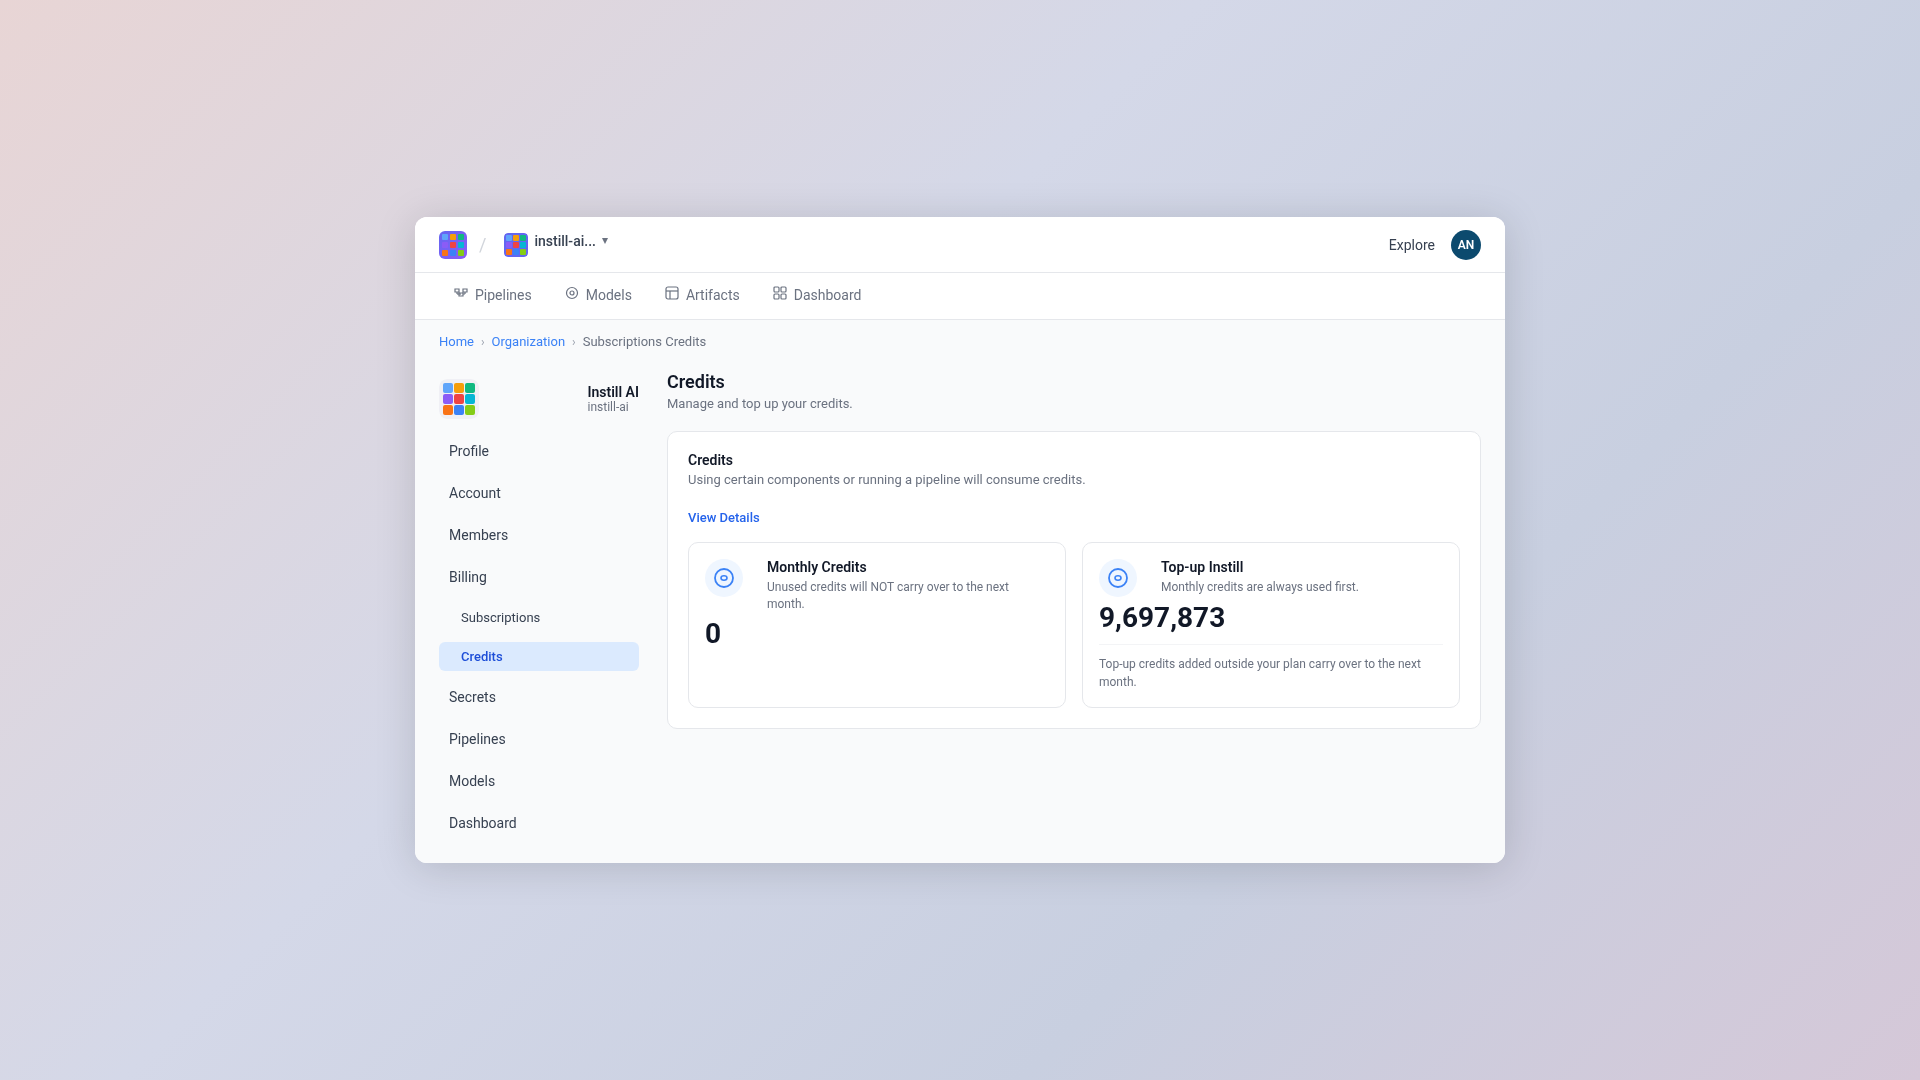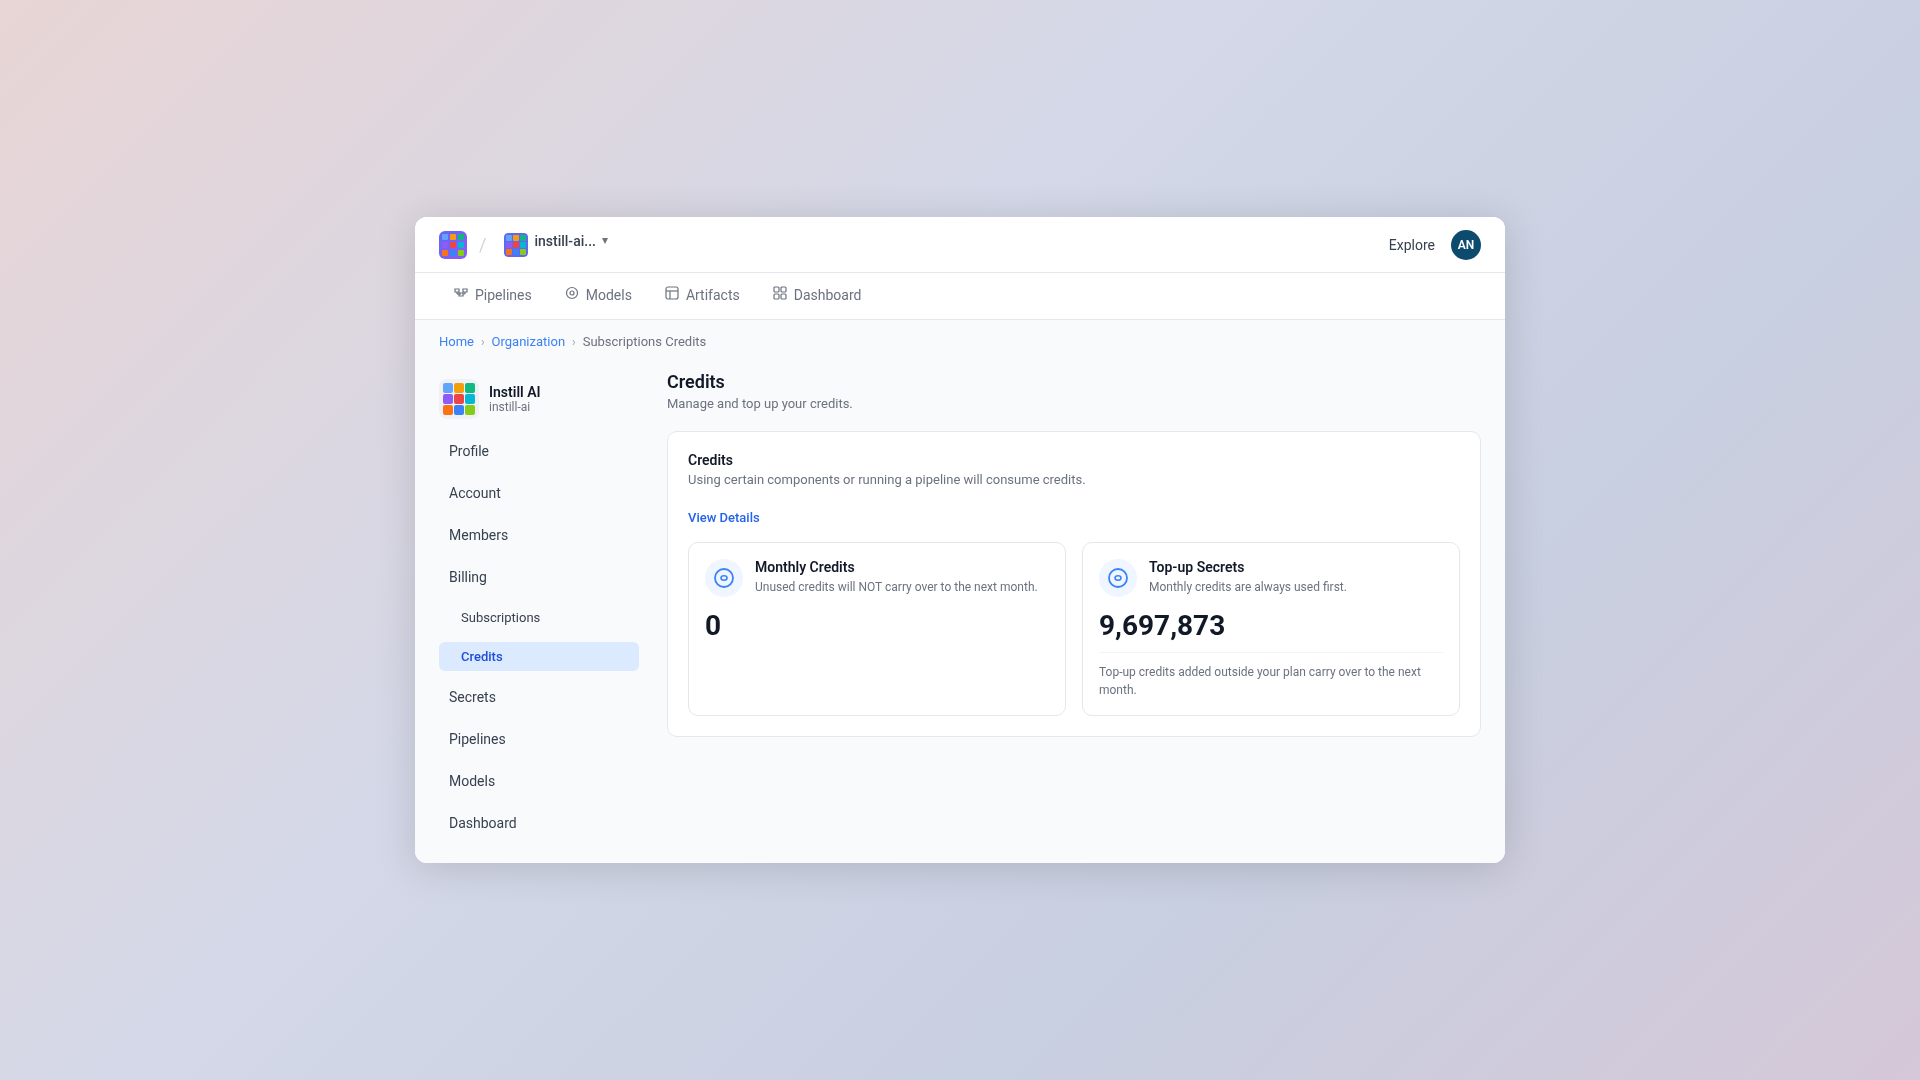--- a/index.html
+++ b/index.html
@@ -188,20 +188,21 @@
       width: 200px;
       flex-shrink: 0;
       padding-top: 8px;
     }
 
     .org-header {
       display: flex;
       align-items: center;
       gap: 10px;
       padding: 8px 0 16px;
+      justify-content: space-between;
     }
 
     .org-logo {
       width: 40px;
       height: 40px;
       border-radius: 8px;
       overflow: hidden;
     }
 
     .org-info-name {
@@ -308,22 +309,22 @@
       flex: 1;
       border: 1px solid #e5e7eb;
       border-radius: 10px;
       padding: 16px;
       background: #fff;
     }
 
     .credit-card-header {
       display: flex;
       align-items: flex-start;
-      gap: 12px;
-      margin-bottom: 12px;
+      gap: 24px;
+      margin-bottom: 4px;
     }
 
     .credit-card-icon {
       width: 38px;
       height: 38px;
       border-radius: 50%;
       background: #eff6ff;
       display: flex;
       align-items: center;
       justify-content: center;
@@ -538,21 +539,21 @@
 
             <div class="credit-card">
               <div class="credit-card-header">
                 <div class="credit-card-icon">
                   <svg width="22" height="22" viewBox="0 0 22 22" fill="none">
                     <circle cx="11" cy="11" r="9" stroke="#3b82f6" stroke-width="1.8"></circle>
                     <path d="M8 11 C8 8 14 8 14 11 C14 14 8 14 8 11" stroke="#3b82f6" stroke-width="1.6" fill="none"></path>
                   </svg>
                 </div>
                 <div class="credit-card-info">
-                  <div class="credit-card-name">Top-up Secrets</div>
+                  <div class="credit-card-name">Top-up Instill</div>
                   <div class="credit-card-note">Monthly credits are always used first.</div>
                 </div>
               </div>
               <div class="credit-card-value">9,697,873</div>
               <div class="credit-card-footer">Top-up credits added outside your plan carry over to the next month.</div>
             </div>
 
           </div>
         </div>
 

